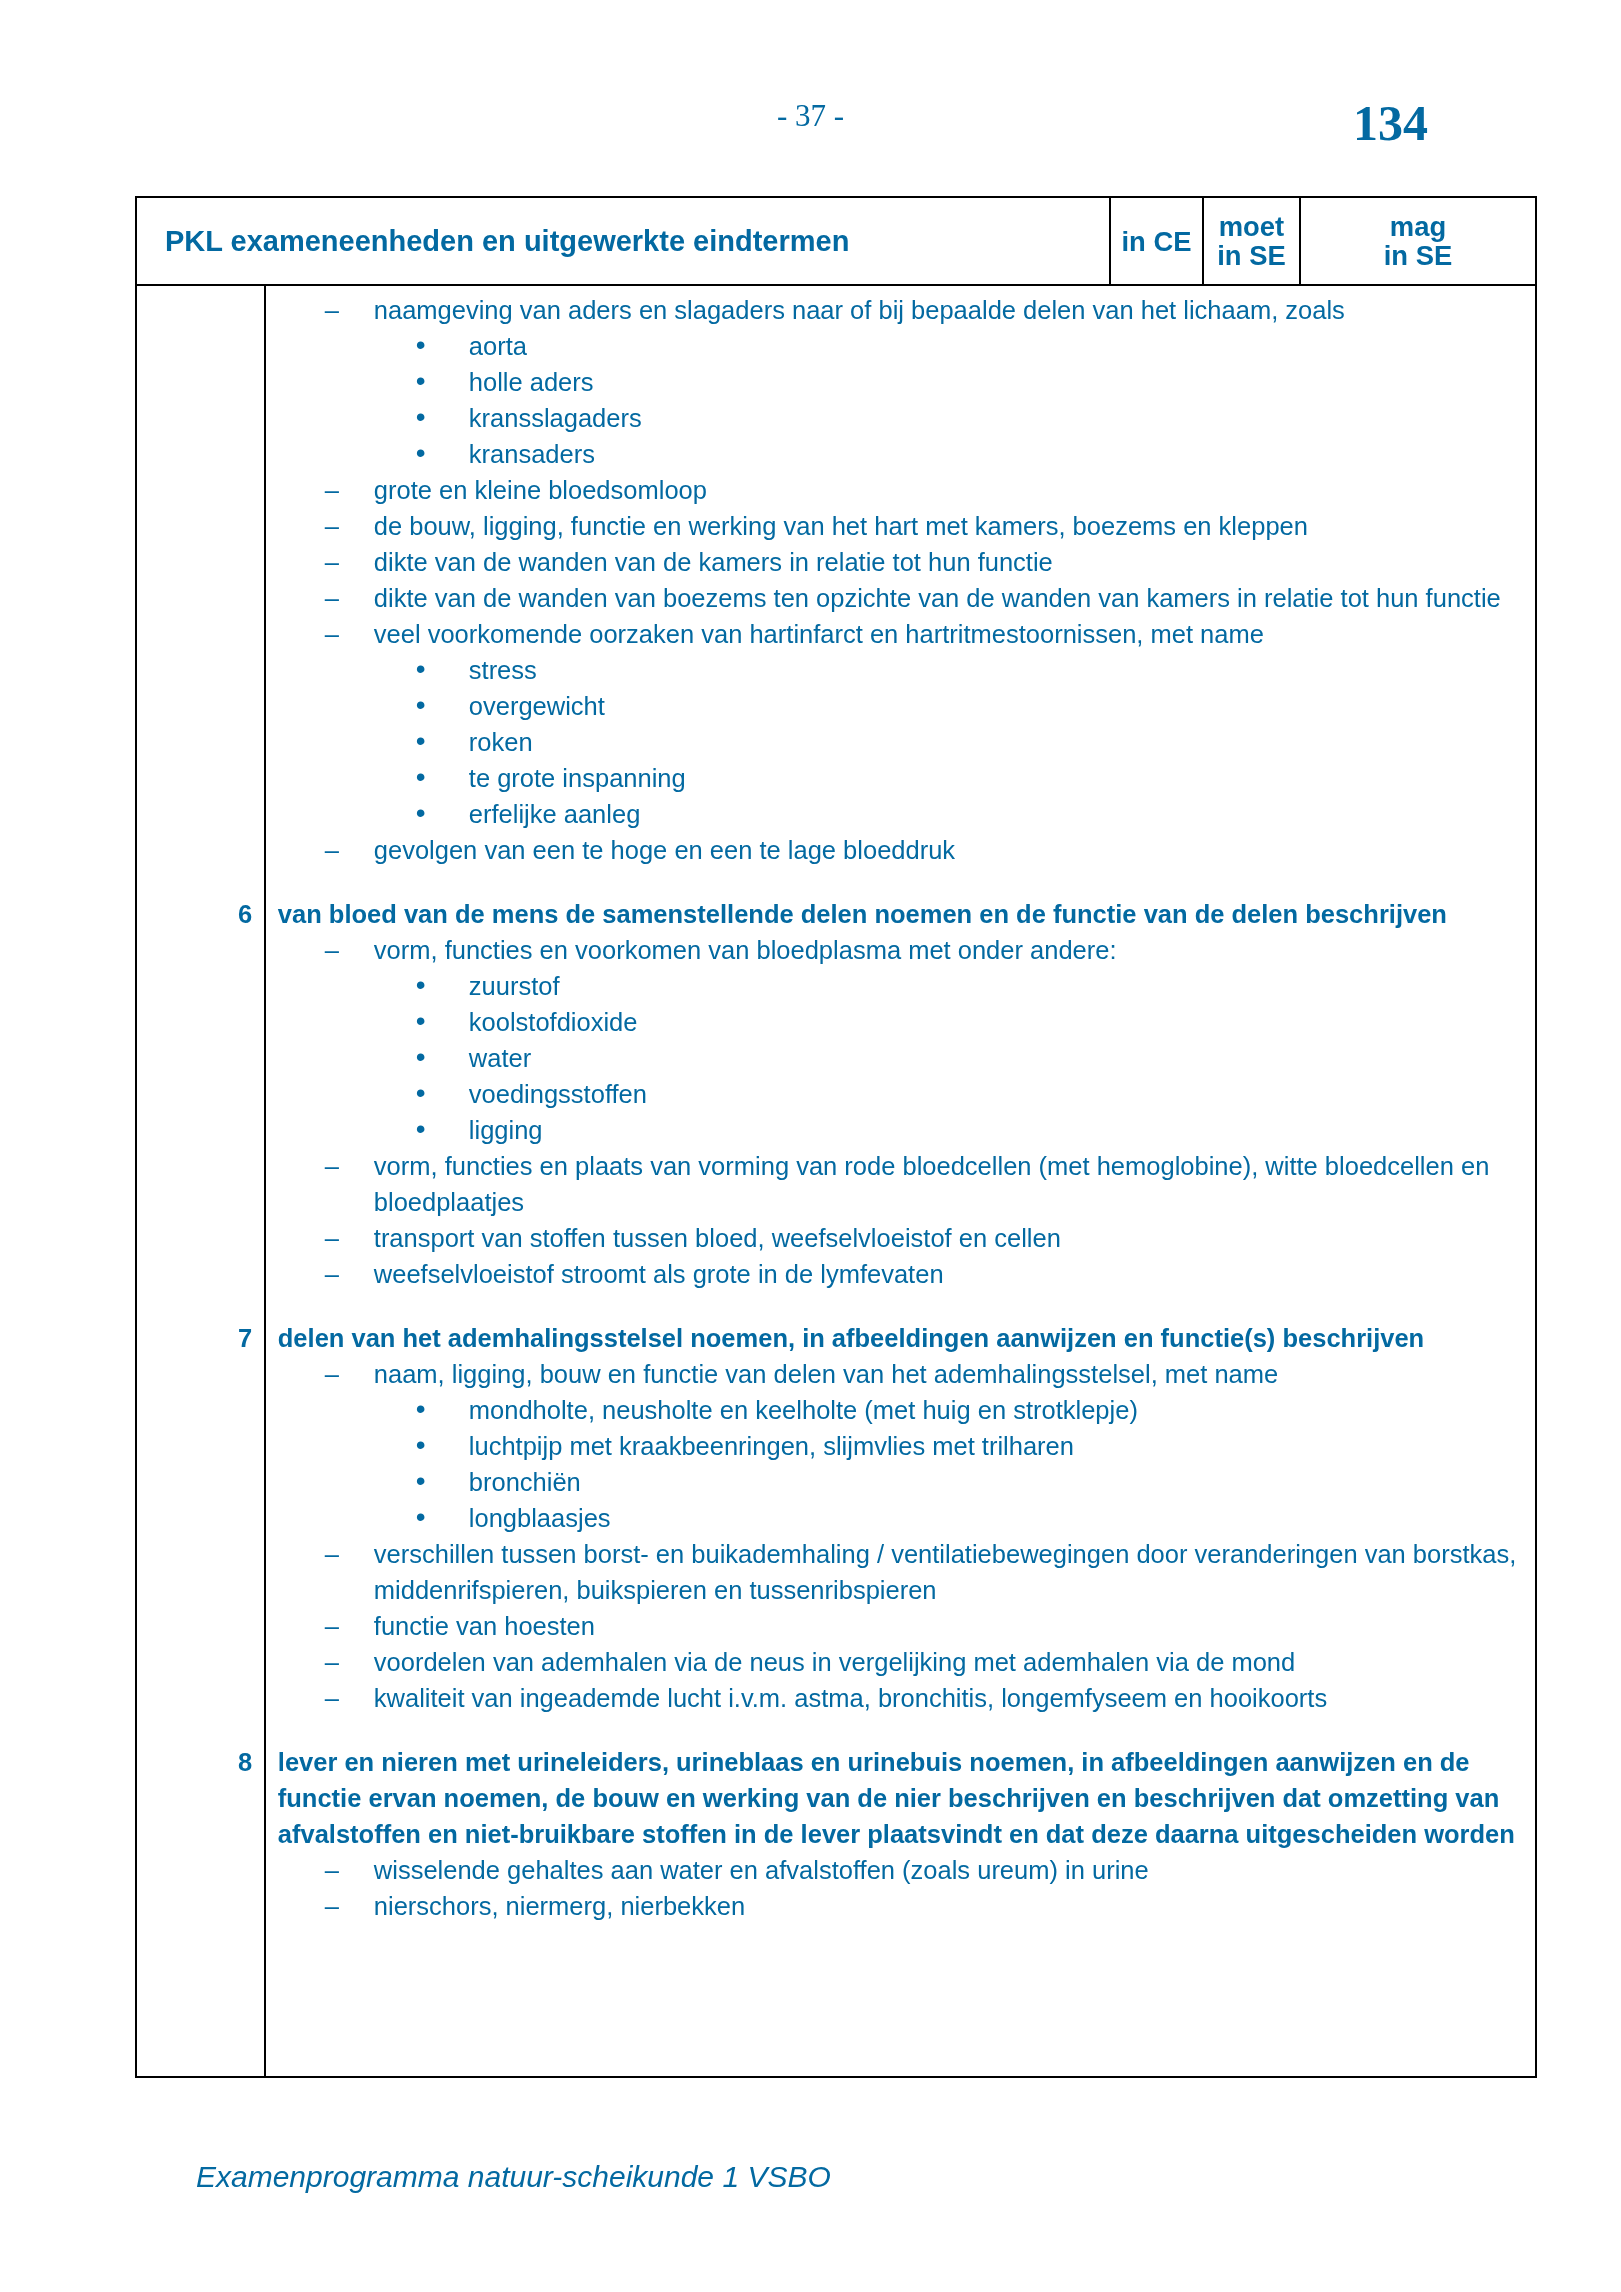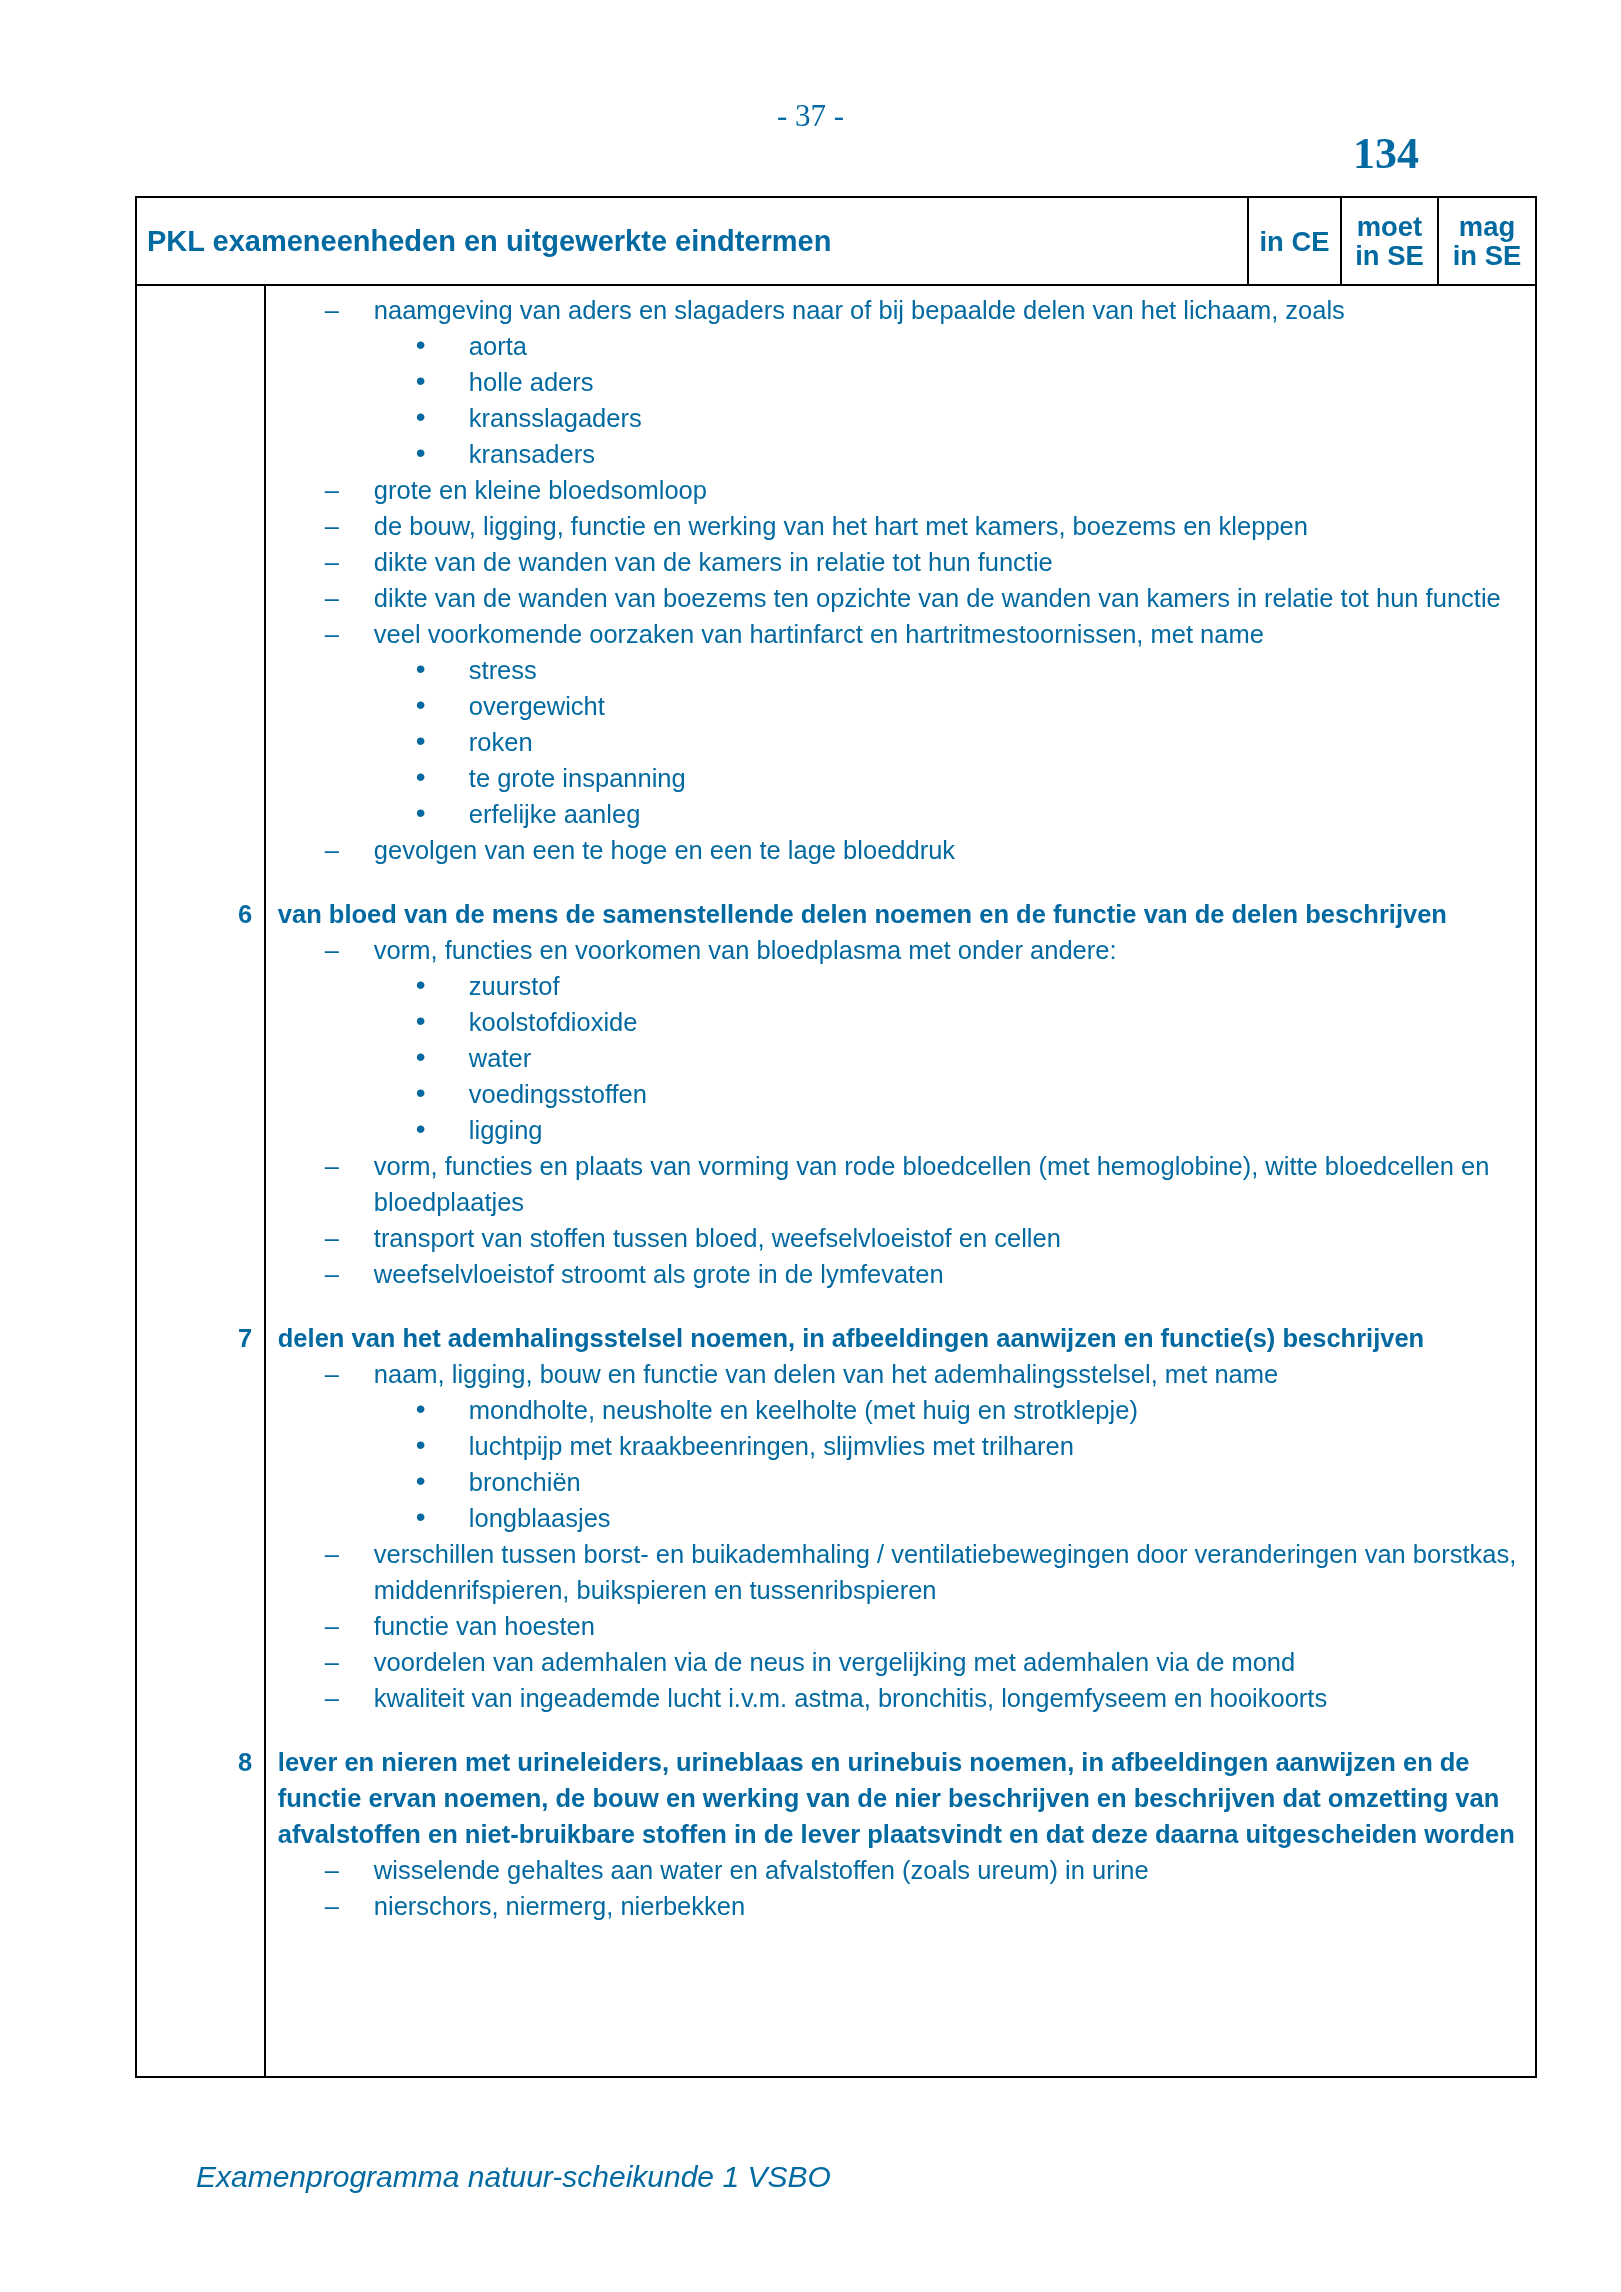--- a/index.html
+++ b/index.html
@@ -15,42 +15,41 @@
   .page-number {
     position:absolute; left:0; right:0; top:98px;
     text-align:center;
     font-family:"Liberation Serif", serif;
     font-size:31px;
   }
   .corner-number {
     position:absolute; left:1353px; top:94px;
     font-family:"Liberation Serif", serif;
     font-weight:bold;
-    font-size:44px;
-    margin-top:34px;
+    font-size:50px;
   }
   
   .doc-table {
     position:absolute; left:135px; top:196px;
     width:1402px; height:1882px;
     border:2.9px solid #000;
     box-sizing:border-box;
     display:flex; flex-direction:column;
   }
   .doc-table * { box-sizing:border-box; }
   .header-row {
     height:88px; flex:0 0 88px;
     border-bottom:2.9px solid #000;
     display:flex;
     font-weight:bold;
   }
   .cell-title {
-    width:1110px;
+    width:972px;
     display:flex; align-items:center;
-    padding-left:10px;
+    padding-left:28px;
     font-size:29px;
   }
   .cell-col {
     border-left:2.9px solid #000;
     display:flex; flex-direction:column;
     align-items:center; justify-content:center;
     font-size:27.4px; line-height:29px;
     text-align:center;
   }
   .cell-ce   { width:93px; }

